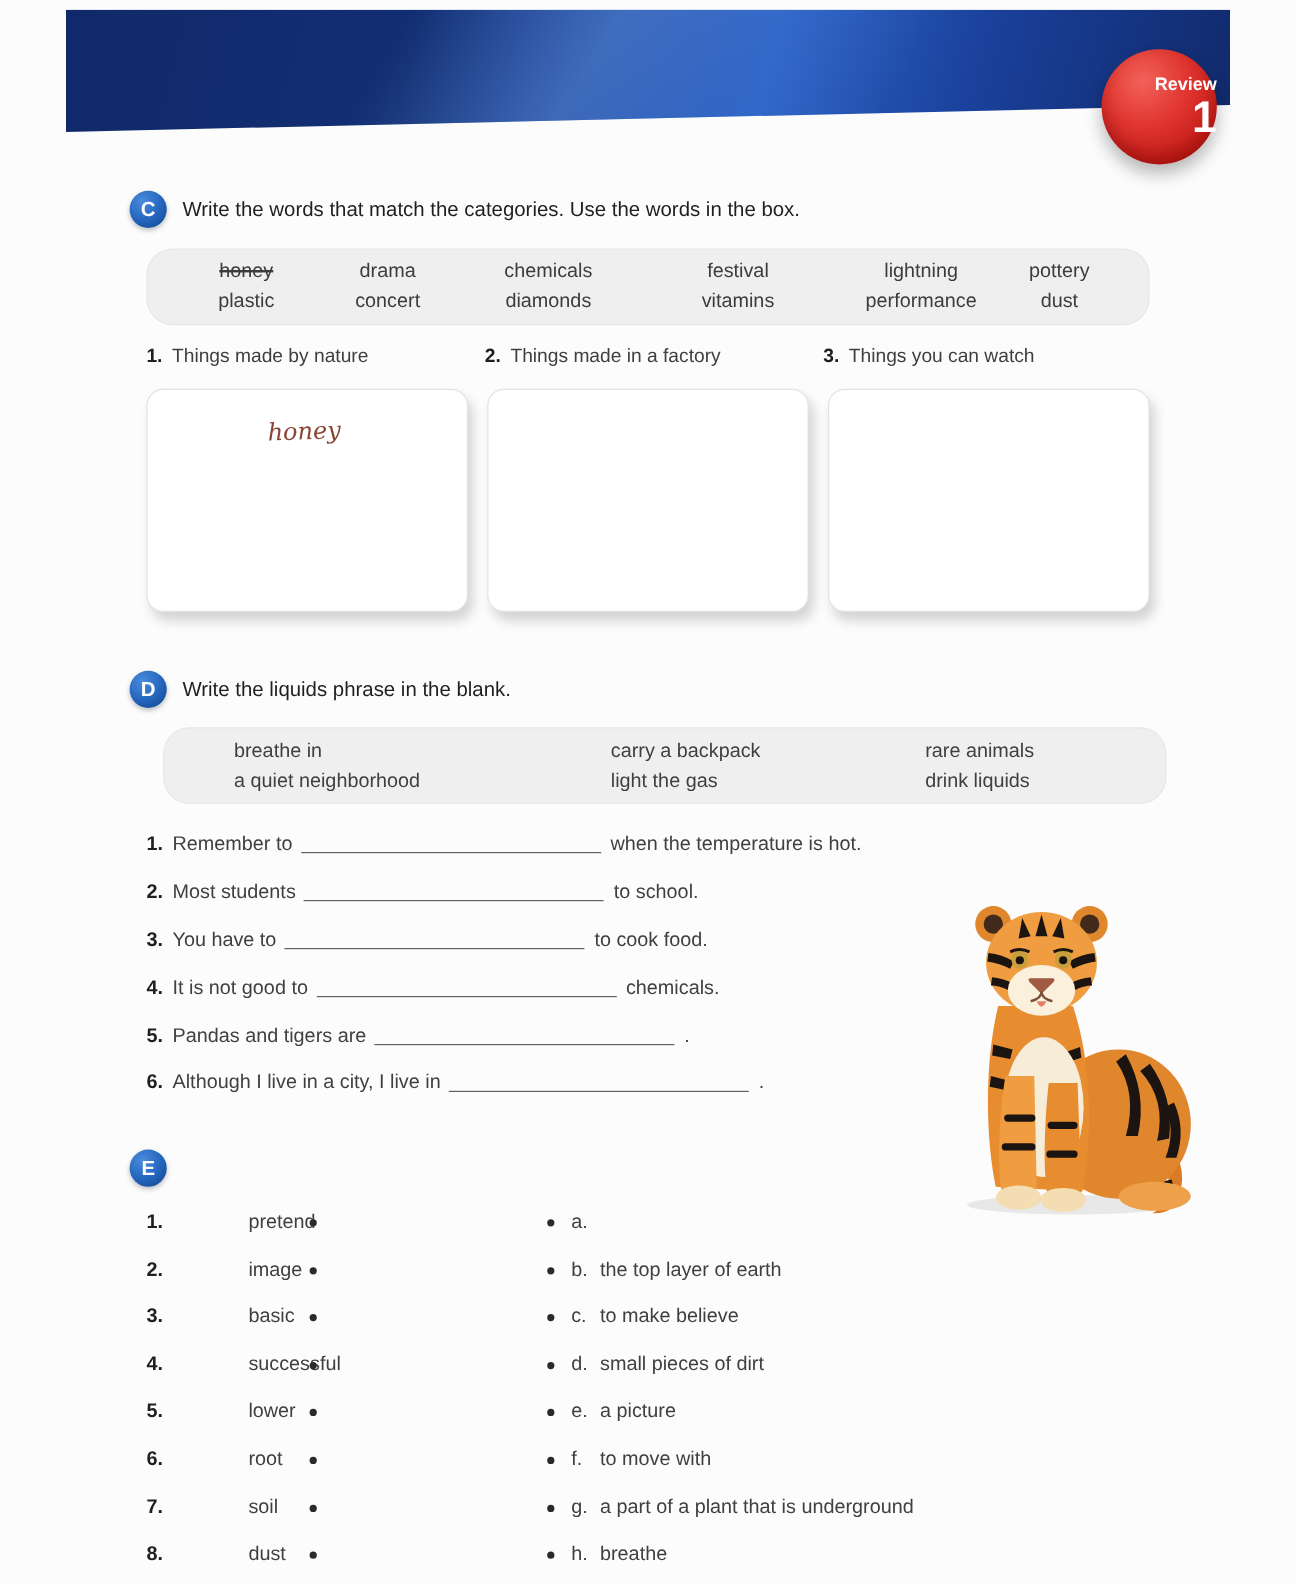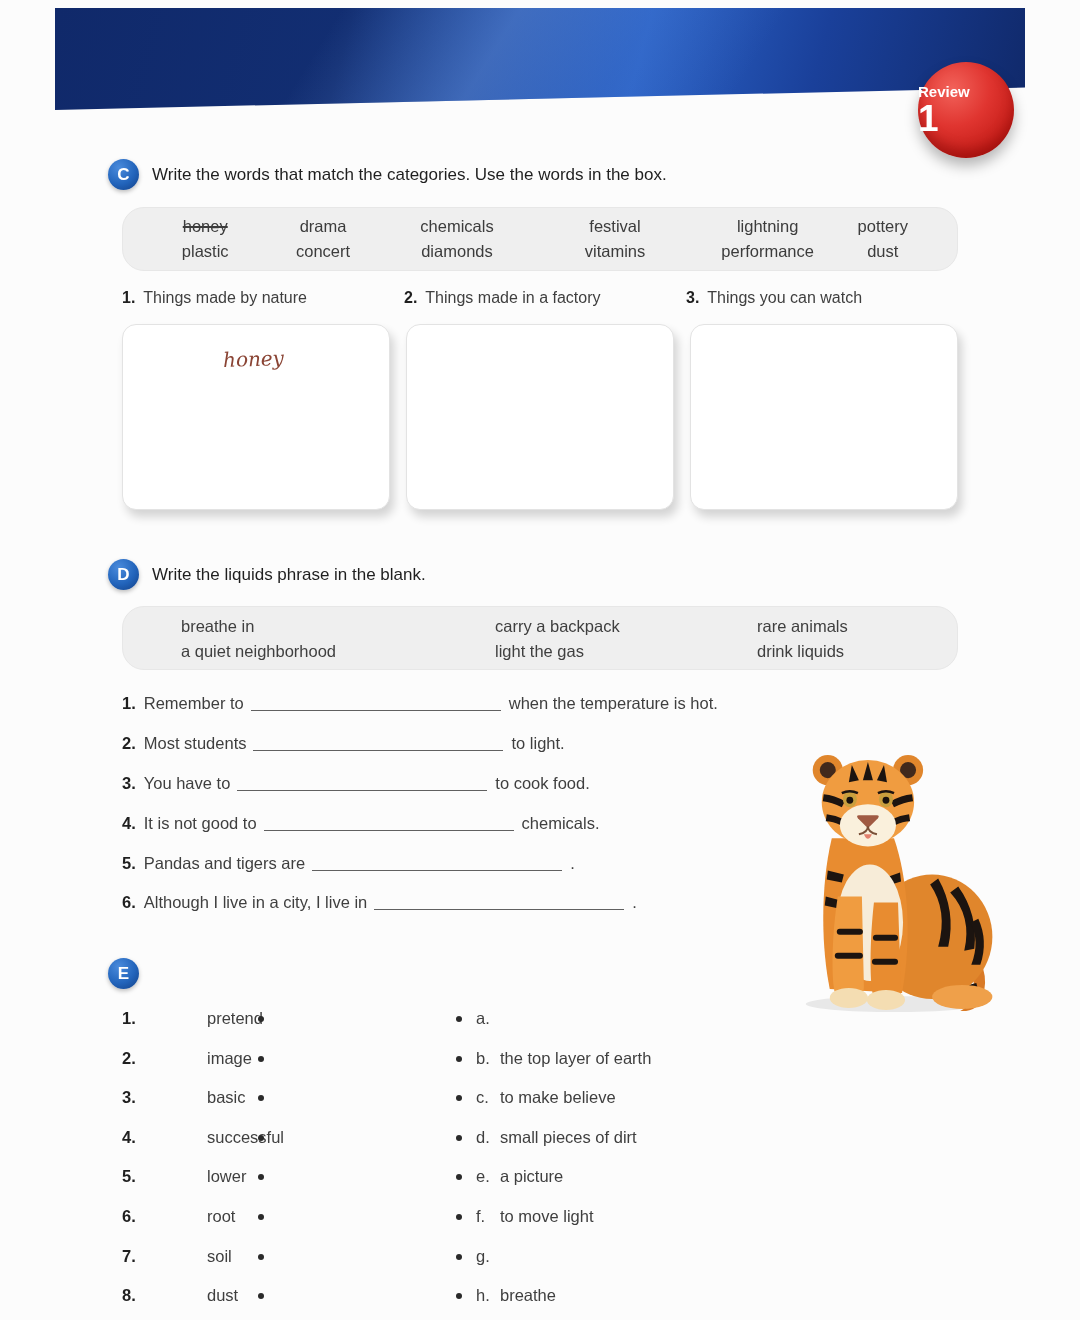--- a/index.html
+++ b/index.html
@@ -17,25 +17,25 @@
     position:absolute; left:55px; right:55px; top:8px; height:102px;
     background:linear-gradient(105deg,#10296a 0%,#122e72 30%,#1f4da8 48%,#2b62c6 60%,#1a409a 78%,#10296a 100%);
     clip-path:polygon(0 0,100% 0,100% 78%,0 100%);
   }
   .band-hi {
     position:absolute; left:26%; top:-10px; width:46%; height:130%;
     background:linear-gradient(90deg,transparent,rgba(120,165,235,.38) 40%,rgba(80,130,215,.25) 70%,transparent);
     transform:skewX(-32deg);
   }
   .review-badge {
-    position:absolute; top:62px; right:66px; width:96px; height:96px;
+    position:absolute; top:41px; right:66px; width:96px; height:96px;
     border-radius:50%;
     background:radial-gradient(circle at 36% 28%,#f2625a 0%,#e03530 40%,#c51d18 75%,#a31310 100%);
     box-shadow:0 8px 14px rgba(0,0,0,.28), inset 0 -8px 12px rgba(110,0,0,.35);
-    display:flex; flex-direction:column; align-items:flex-start; justify-content:center;
+    display:flex; flex-direction:column; align-items:flex-end; justify-content:center;
     color:#fff; z-index:5; text-align:center;
   }
   .rb-label { font-size:15px; font-weight:700; margin-top:2px; }
   .rb-num   { font-size:37px; font-weight:800; line-height:1.05; }
 
   
   .sec-head { position:absolute; display:flex; align-items:center; gap:13px; }
   .sec-circle {
     width:31px; height:31px; border-radius:50%;
     background:radial-gradient(circle at 35% 28%,#4a8bdc 0%,#2264bb 55%,#123f85 100%);
@@ -71,21 +71,21 @@
     box-shadow:4px 7px 10px rgba(0,0,0,.16);
   }
   .hand {
     display:inline-block; margin:22px 0 0 100px;
     font-family:"DejaVu Serif",serif; font-style:italic;
     font-size:20px; color:#8a4434; transform:rotate(-2deg);
   }
 
   
   .phrasebox {
-    position:absolute; left:122px; top:606px; width:836px; height:64px;
+    position:absolute; left:136px; top:606px; width:836px; height:64px;
     background:#efefef; border:1px solid #e7e7e7; border-radius:22px;
     display:grid; grid-template-columns:314px 262px 1fr;
     padding:7px 0 7px 58px; align-items:center;
   }
   .pb-col { display:flex; flex-direction:column; align-items:flex-start; line-height:25px; font-size:16.5px; }
 
   .d-items { position:absolute; left:122px; top:684px; width:710px; }
   .d-item  { height:39.8px; display:flex; align-items:center; font-size:16.5px; white-space:nowrap; }
   .blank {
     display:inline-block; width:250px; height:15px;
@@ -198,21 +198,21 @@
   <div class="d-item">
     <span class="num">1.</span>
     <span>Remember to</span>
     <span class="blank"></span>
     <span class="post">when the temperature is hot.</span>
   </div>
   <div class="d-item">
     <span class="num">2.</span>
     <span>Most students</span>
     <span class="blank"></span>
-    <span class="post">to light.</span>
+    <span class="post">to school.</span>
   </div>
   <div class="d-item">
     <span class="num">3.</span>
     <span>You have to</span>
     <span class="blank"></span>
     <span class="post">to cook food.</span>
   </div>
   <div class="d-item">
     <span class="num">4.</span>
     <span>It is not good to</span>
@@ -336,28 +336,29 @@
     <span class="dot dot-r"></span>
     <span class="m-letter">e.</span>
     <span class="m-def">a picture</span>
   </div>
   <div class="m-row">
     <span class="m-num">6.</span>
     <span class="m-word">root</span>
     <span class="dot dot-l"></span>
     <span class="dot dot-r"></span>
     <span class="m-letter">f.</span>
-    <span class="m-def">to move light</span>
+    <span class="m-def">to move with</span>
   </div>
   <div class="m-row">
     <span class="m-num">7.</span>
     <span class="m-word">soil</span>
     <span class="dot dot-l"></span>
     <span class="dot dot-r"></span>
     <span class="m-letter">g.</span>
+    <span class="m-def">a part of a plant that is underground</span>
   </div>
   <div class="m-row">
     <span class="m-num">8.</span>
     <span class="m-word">dust</span>
     <span class="dot dot-l"></span>
     <span class="dot dot-r"></span>
     <span class="m-letter">h.</span>
     <span class="m-def">breathe</span>
   </div>
 </div>

